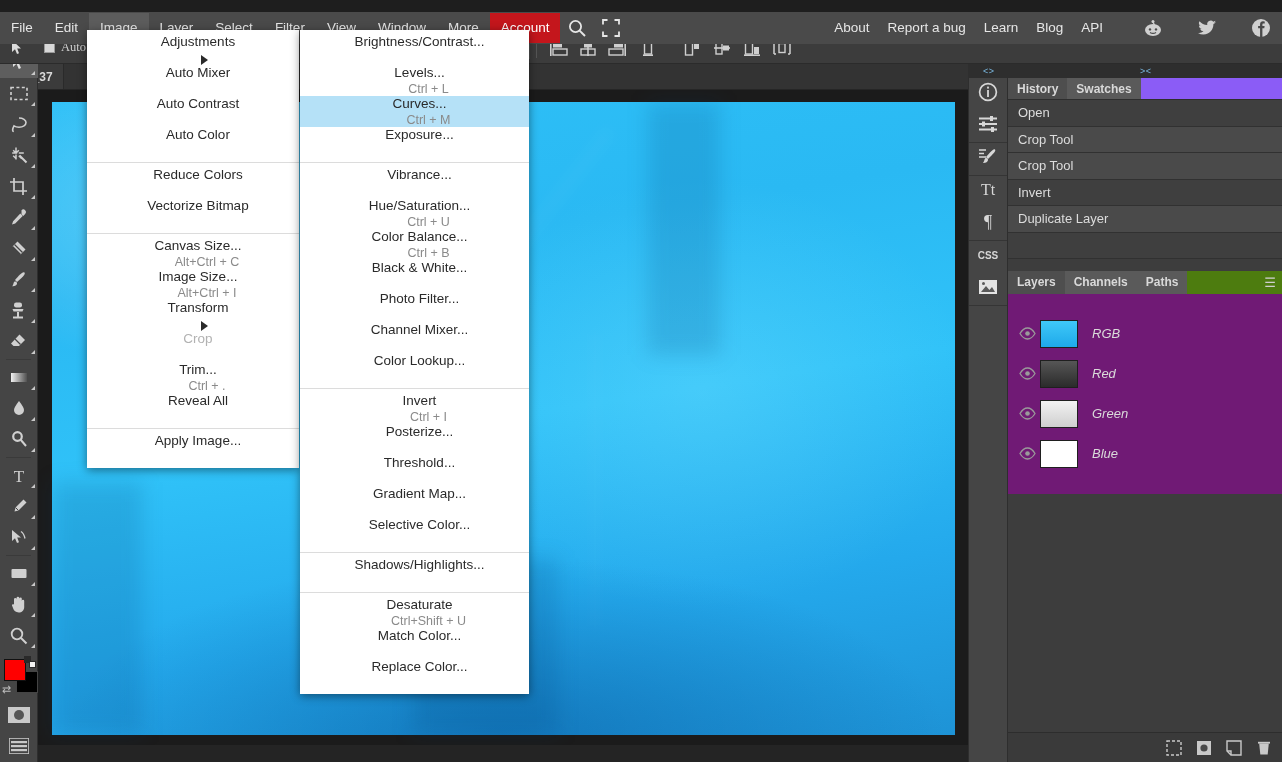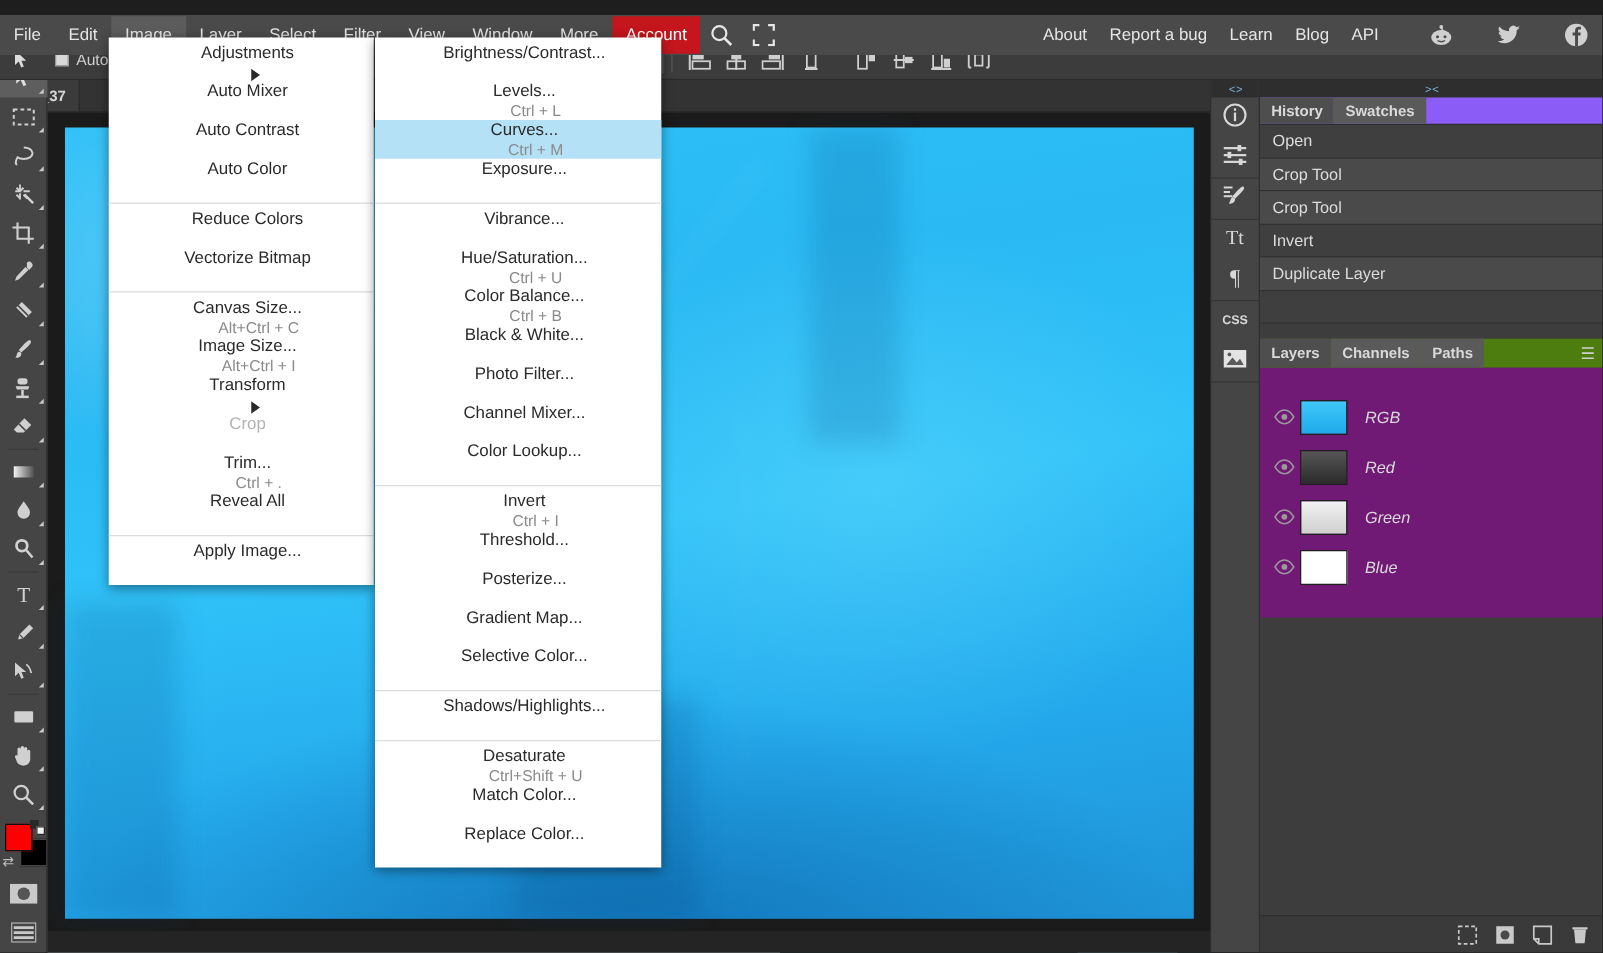--- a/index.html
+++ b/index.html
@@ -38,21 +38,21 @@
   .optionsbar {
     position: absolute; top: 32px; left: 0; width: 1282px; height: 32px;
     background: #3c3c3c; display: flex; align-items: center;
     border-bottom: 1px solid #2b2b2b;
     z-index: 40;
   }
   .opt-tool-icon {
     width: 36px; height: 32px; display: flex; align-items: center; justify-content: center;
   }
   .opt-check { display: flex; align-items: center; gap: 6px; color: #cfcfcf;
-               font-size: 12.5px; padding: 0 8px; }
+               font-size: 12.5px; padding: 0 8px; font-family: Liberation Serif, serif; }
   .opt-box { width: 11px; height: 11px; background: #d8d8d8; border: 1px solid #9a9a9a; }
   .opt-sep { width: 1px; height: 20px; background: #555; margin: 0 6px; }
   .svgbtn { background: #4f4f4f; color: #d2d2d2; font-size: 11.5px; font-weight: bold;
             letter-spacing: .5px; padding: 5px 8px; margin-left: 4px; }
   .align-ico { width: 30px; height: 30px; display: flex; align-items: center; justify-content: center; }
 
   
   .tabbar {
     position: absolute; top: 64px; left: 0; width: 968px; height: 26px;
     background: #333; display: flex; align-items: stretch; z-index: 20;
@@ -828,24 +828,24 @@
       </div>
       <div class="mrow">
         <span class="lbl">Color Lookup...</span>
       </div>
       <div class="msep"></div>
       <div class="mrow">
         <span class="lbl">Invert</span>
         <span class="acc">Ctrl + I</span>
       </div>
       <div class="mrow">
+        <span class="lbl">Posterize...</span>
+      </div>
+      <div class="mrow">
         <span class="lbl">Threshold...</span>
-      </div>
-      <div class="mrow">
-        <span class="lbl">Posterize...</span>
       </div>
       <div class="mrow">
         <span class="lbl">Gradient Map...</span>
       </div>
       <div class="mrow">
         <span class="lbl">Selective Color...</span>
       </div>
       <div class="msep"></div>
       <div class="mrow">
         <span class="lbl">Shadows/Highlights...</span>

